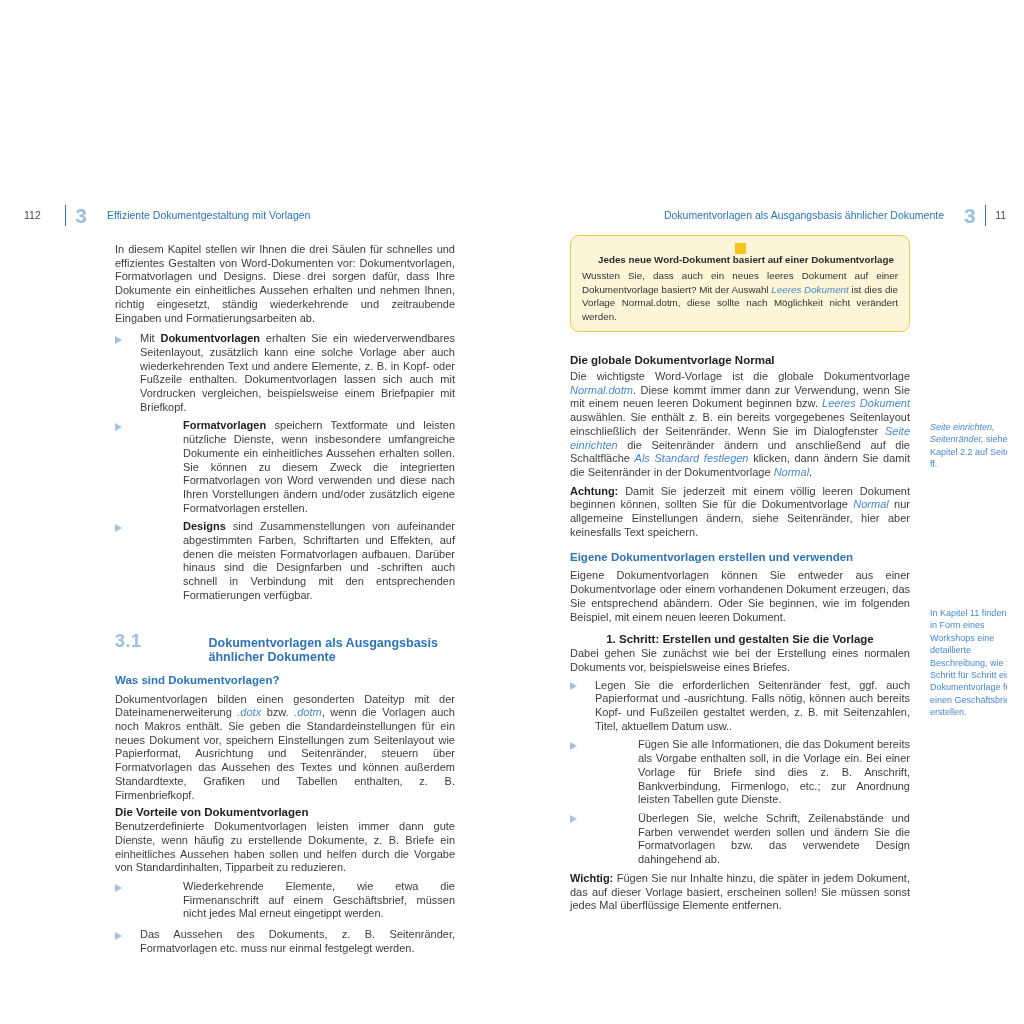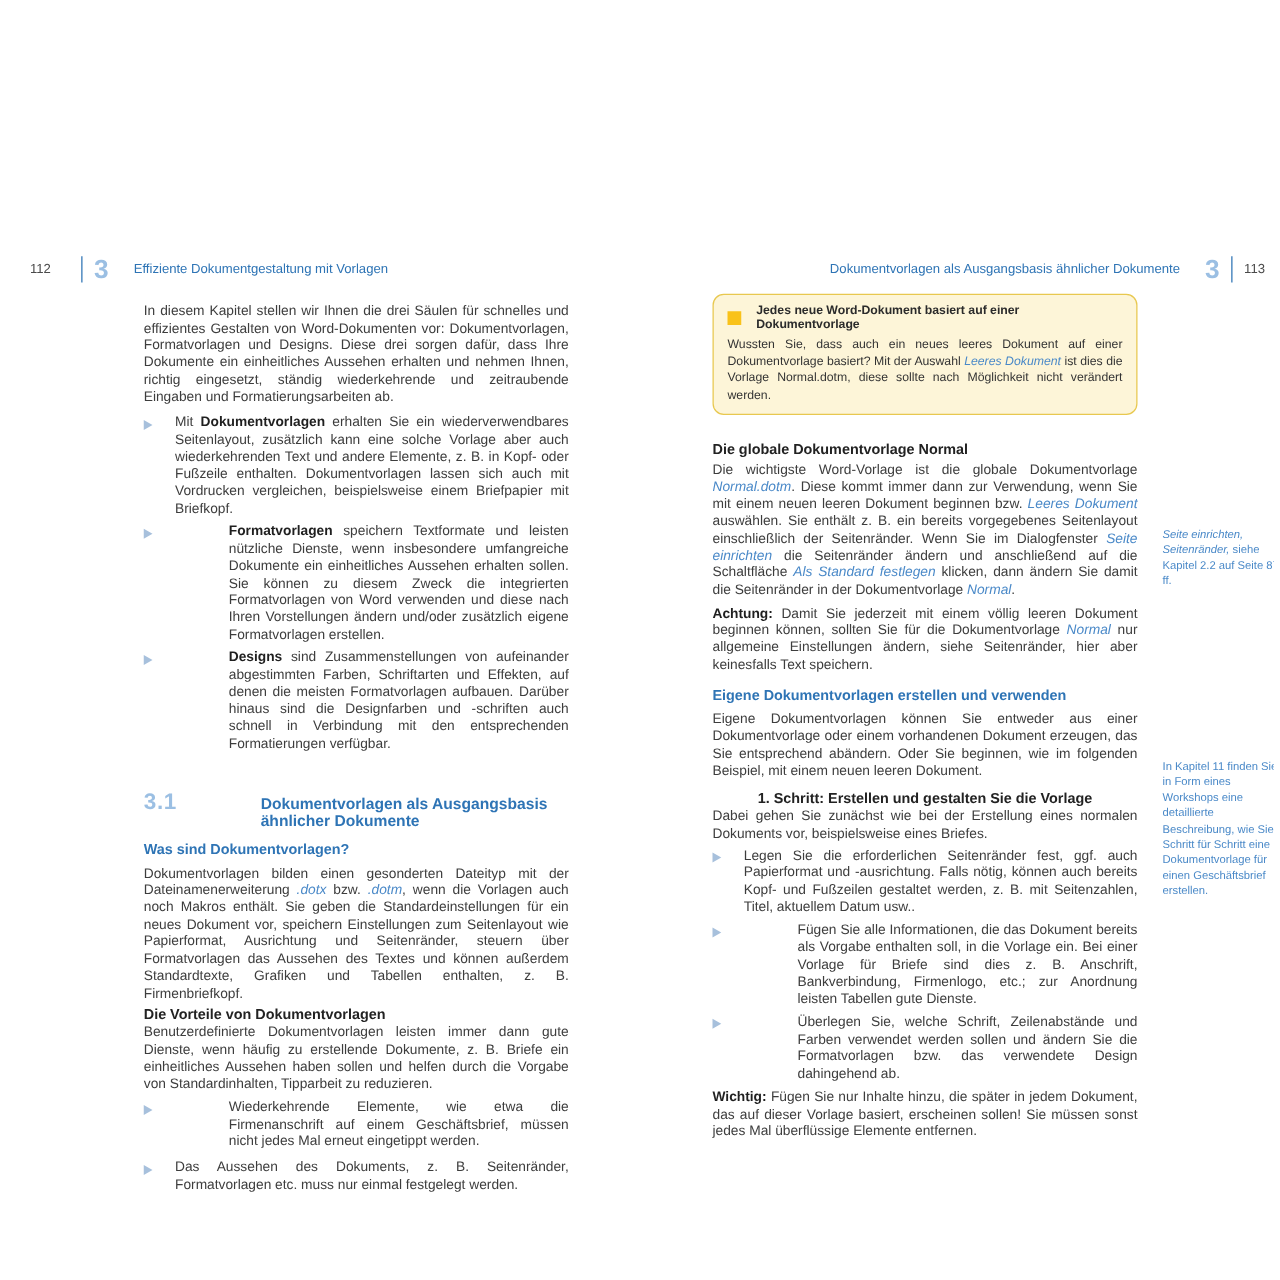--- a/index.html
+++ b/index.html
@@ -1,18 +1,18 @@
 <!DOCTYPE html>
 <html style="--heading-blue: #2e74b5; --number-blue: #9bbfe3; --term-blue: #4a89c8; --body-text: #3d3d3d; --bullet-blue: #a7c0dc; --note-bg: #fdf5d8; --note-border: #e8c84f; --note-icon-yellow: #f9c21a; --margin-note-blue: #4a89c8;"><head>
 <meta charset="utf-8">
 <style>
   html,body{margin:0;padding:0;background:#ffffff;}
   body{width:1024px;height:1024px;font-family:"Liberation Sans","DejaVu Sans",sans-serif;
        -webkit-font-smoothing:antialiased;}
-  .spread{position:relative;width:1007px;height:1024px;background:#fff;overflow:hidden;padding-left:12px;}
+  .spread{position:relative;width:1007px;height:1024px;background:#fff;overflow:hidden;}
   .page{position:absolute;top:203px;}
   .page-left{left:20px;width:445px;}
   .page-right{left:570px;width:454px;}
 
   
   .pg-header{display:flex;align-items:center;height:24px;}
   .pg-header.right{justify-content:flex-end;padding-right:12px;}
   .pnum{font-size:10.5px;color:#4a4a4a;}
   .pg-header.left .pnum{margin-left:4px;}
   .hbar{width:1.5px;height:21px;background:var(--heading-blue);}
@@ -40,21 +40,21 @@
   .blue-head{font-size:11.5px;font-weight:700;color:var(--heading-blue);}
   .black-head{font-size:11.5px;font-weight:700;color:#222222;}
 
   
   .seg-b{font-weight:700;color:#1f1f1f;}
   .seg-i{font-style:italic;color:var(--term-blue);}
 
   
   .note{background:var(--note-bg);border:1.5px solid var(--note-border);border-radius:9px;
         padding:7px 11px 8px;box-sizing:border-box;width:340px;}
-  .note-head{display:flex;align-items:center;}
+  .note-head{display:flex;align-items:center;flex-direction:column;}
   .note-sq{width:11px;height:11px;background:var(--note-icon-yellow);flex:0 0 11px;}
   .note-title{font-weight:700;font-size:9.8px;color:#2b2b2b;margin-left:12px;}
   .note-body{font-size:9.8px;line-height:13.5px;margin-top:4px;text-align:justify;color:#333333;}
 
   
   .mnote{position:absolute;left:360px;width:94px;font-size:9px;line-height:12.4px;
          color:var(--margin-note-blue);text-align:left;}
   .mnote-1{top:218px;}
   .mnote-2{top:404px;}
 

